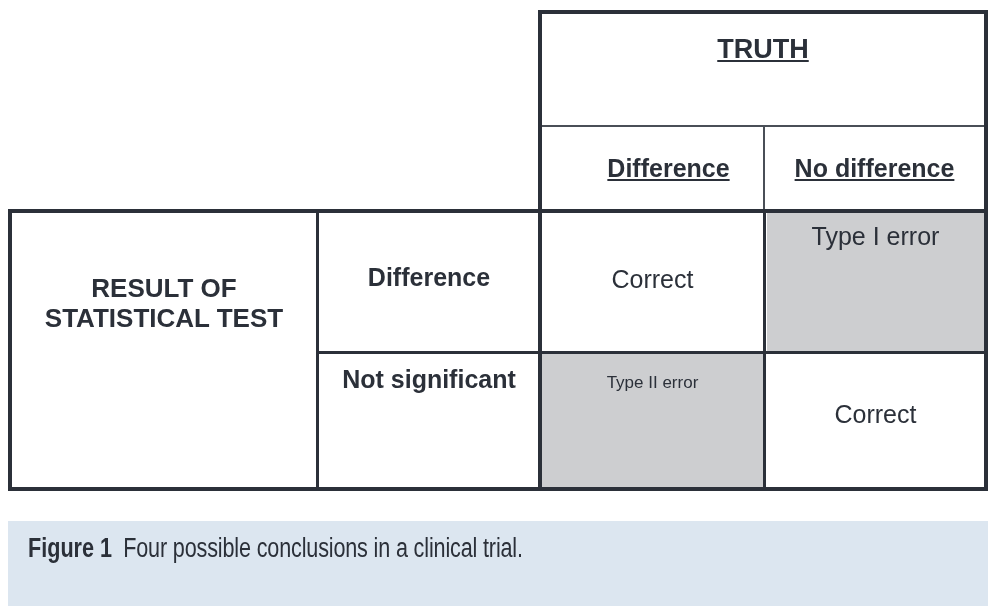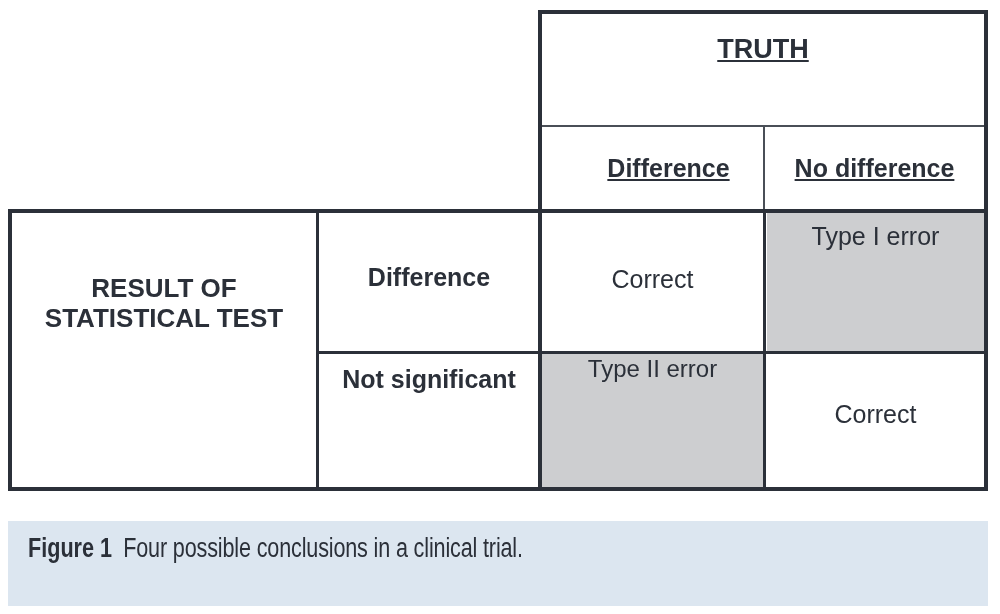--- a/index.html
+++ b/index.html
@@ -145,22 +145,22 @@
     align-items: flex-start;
     padding-top: 52px;
   }
   #cell-r1c2 {
     left: 767px; top: 213px; width: 217px; height: 139px;
     font-size: 25px;
     align-items: flex-start;
     padding-top: 9px;
   }
   #cell-r2c1 {
-    left: 542px; top: 338px; width: 221px; height: 133px;
-    font-size: 24px;
+    left: 542px; top: 356px; width: 221px; height: 133px;
+    font-size: 17px;
     align-items: flex-start;
     padding-top: 17px;
   }
   #cell-r2c2 {
     left: 767px; top: 354px; width: 217px; height: 133px;
     font-size: 25px;
     align-items: flex-start;
     padding-top: 46px;
   }
 

